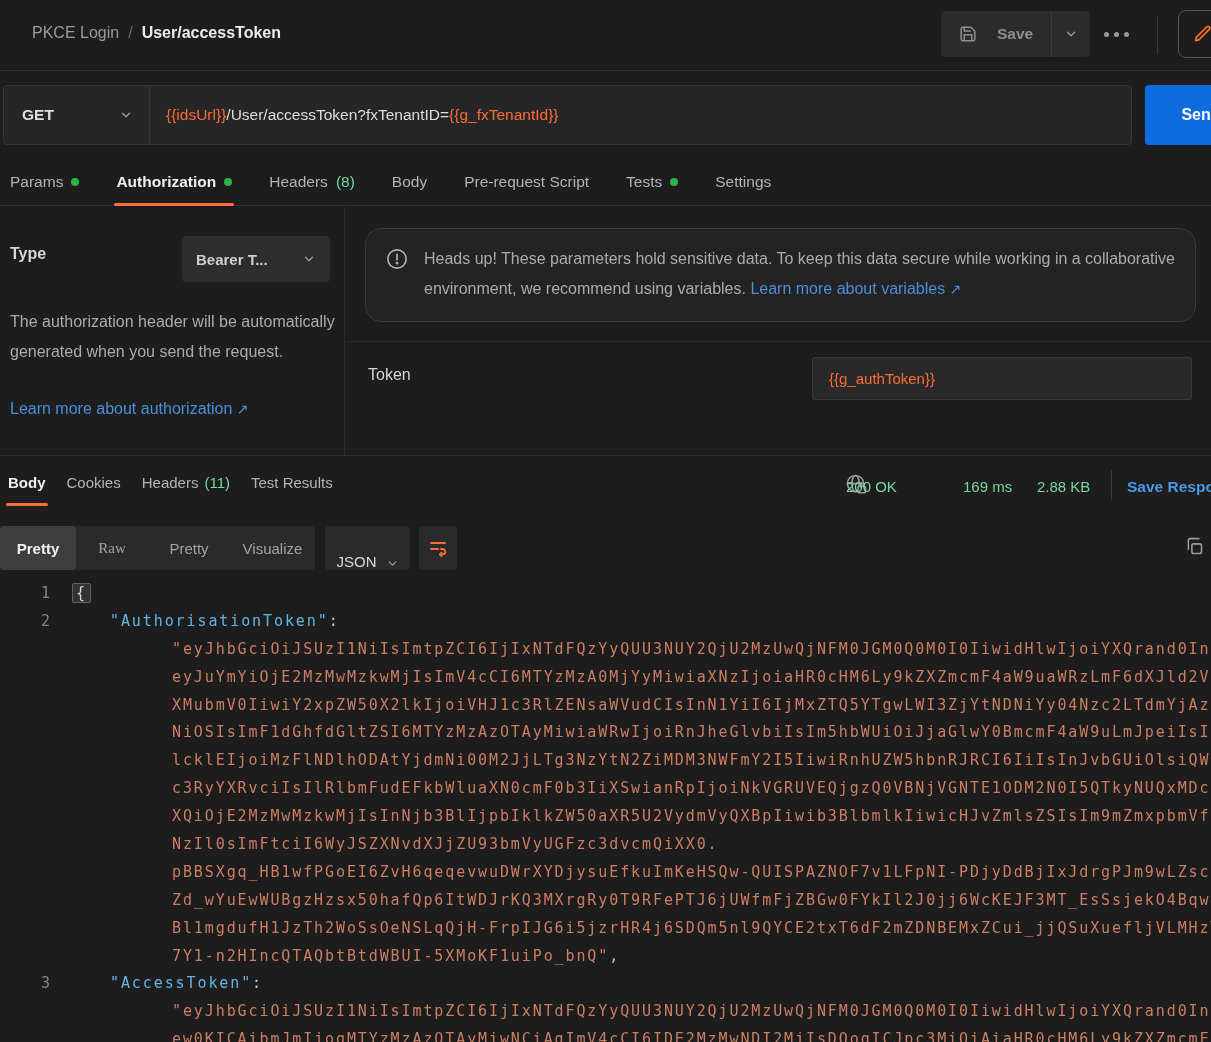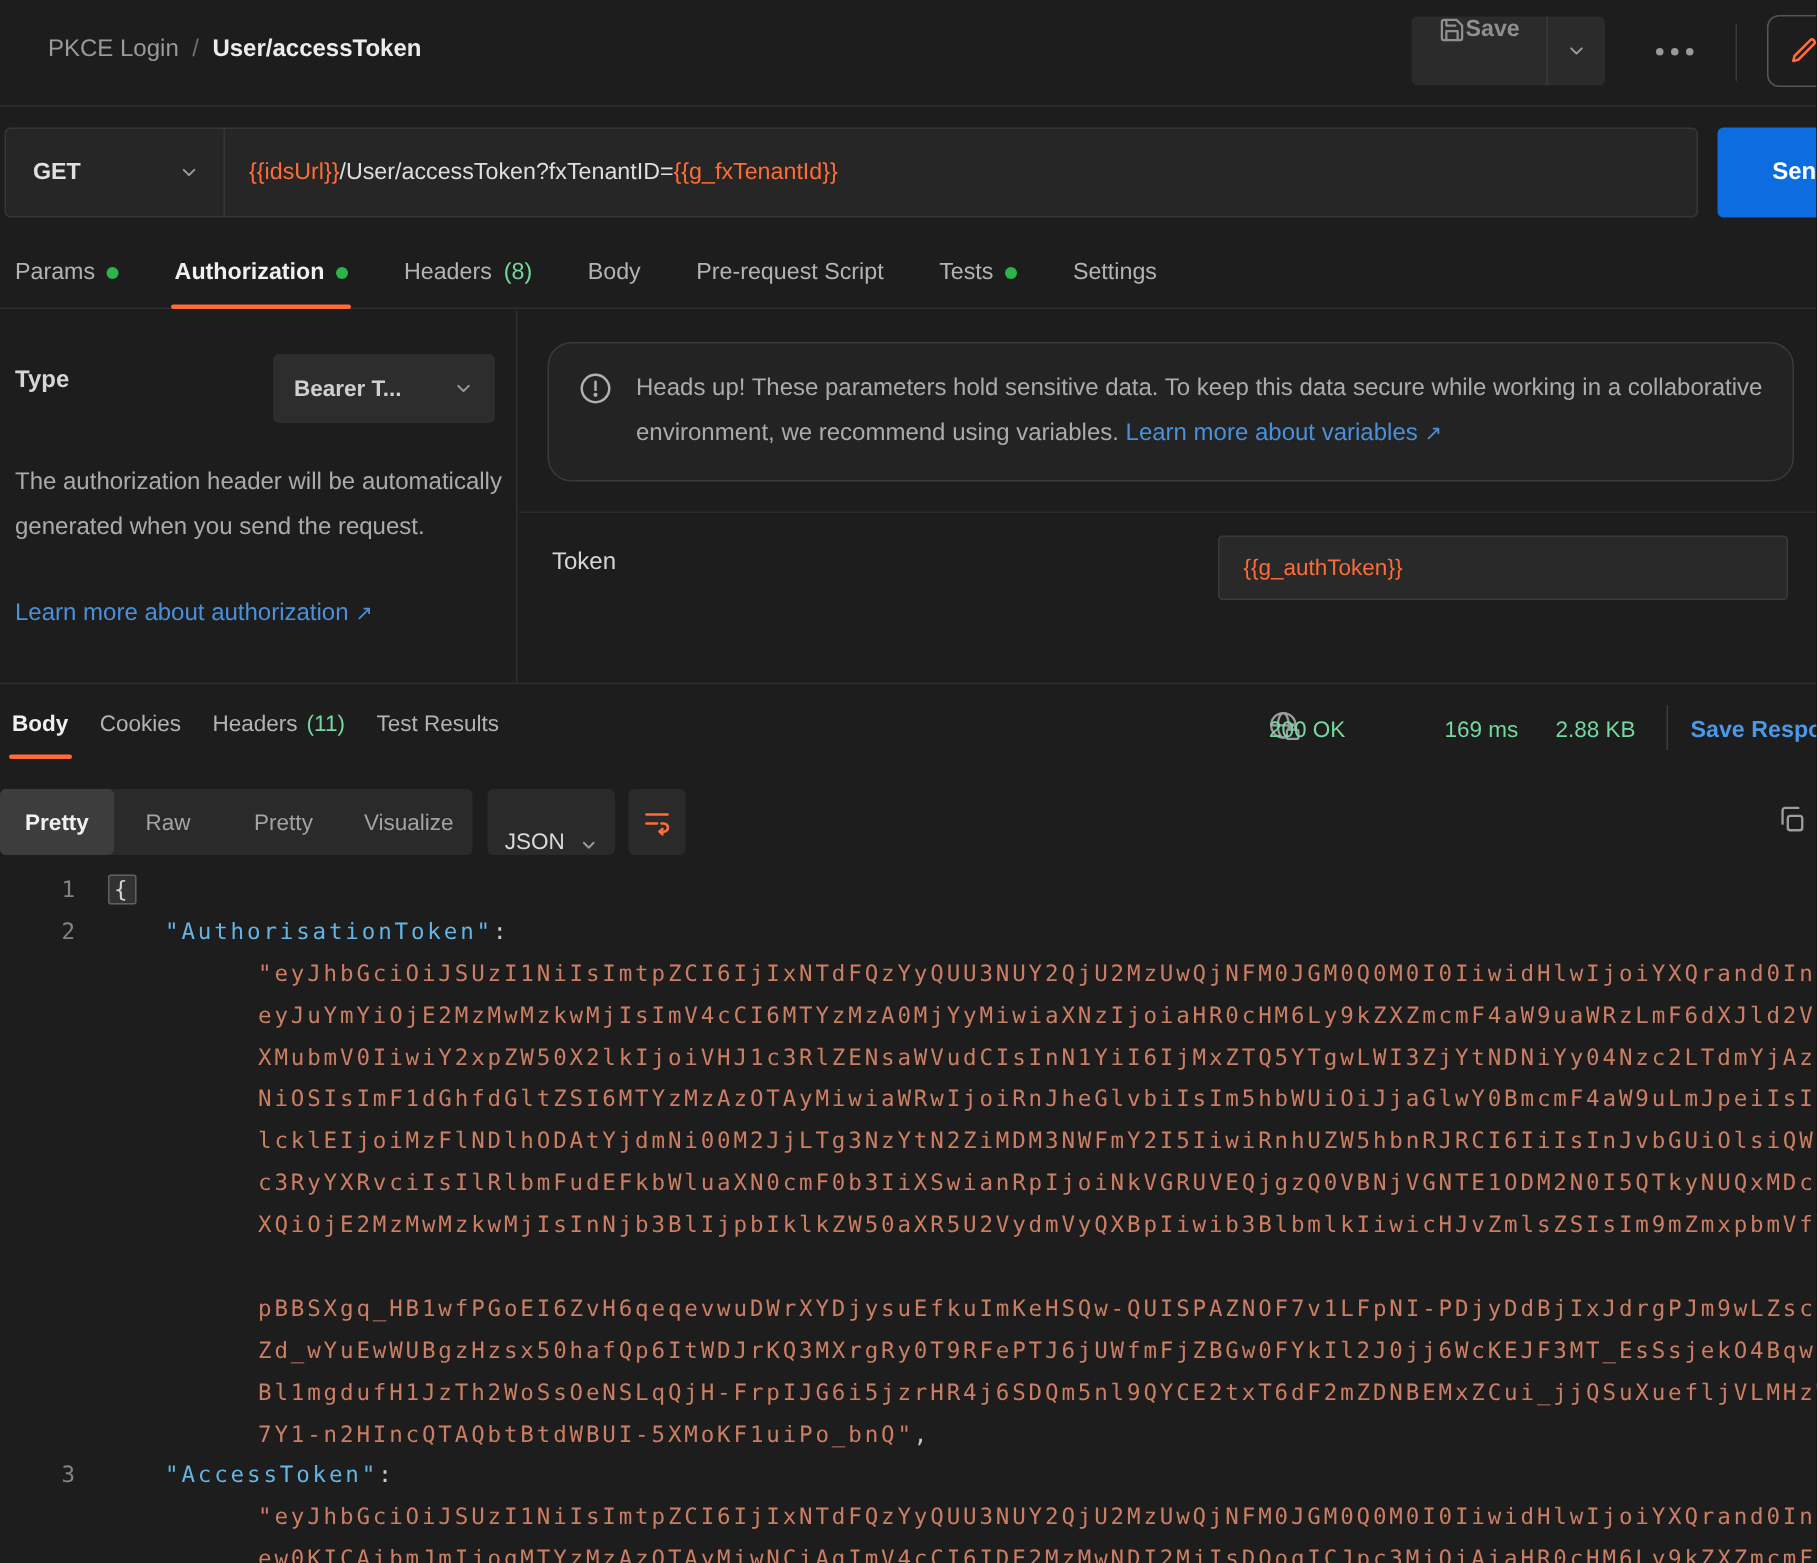--- a/index.html
+++ b/index.html
@@ -7,21 +7,21 @@
        font-family:"Liberation Sans",sans-serif;color:#c9c9c9;}
   svg{display:block;}
 
   
   .header{position:absolute;left:0;top:0;width:100%;height:70px;border-bottom:1px solid #2e2e2e;background:#1d1d1d;}
   .breadcrumb{position:absolute;left:32px;top:24px;font-size:16px;display:flex;gap:9px;align-items:center;}
   .crumb-col{color:#9a9a9a;}
   .crumb-sep{color:#6e6e6e;}
   .crumb-req{color:#ececec;font-weight:700;}
   .save-group{position:absolute;left:941px;top:11px;height:46px;display:flex;background:#2b2b2b;border-radius:4px;}
-  .save-main{display:flex;gap:0;padding:0 18px;color:#8f8f8f;font-size:15.5px;font-weight:600;}
+  .save-main{display:flex;align-items:center;gap:20px;padding:0 18px;color:#8f8f8f;font-size:15.5px;font-weight:600;}
   .save-caret{width:38px;border-left:1px solid #3a3a3a;display:flex;align-items:center;justify-content:center;}
   .more-dots{position:absolute;left:1104px;top:32px;display:flex;gap:5px;}
   .more-dots i{width:5px;height:5px;border-radius:50%;background:#9a9a9a;}
   .hdr-divider{position:absolute;left:1157px;top:16px;width:1px;height:38px;background:#3a3a3a;}
   .edit-env{position:absolute;left:1178px;top:10px;width:76px;height:48px;border:1px solid #565656;border-radius:8px;
             display:flex;align-items:center;padding-left:14px;box-sizing:border-box;}
 
   
   .req-bar{position:absolute;left:3px;top:85px;width:1129px;height:60px;background:#262626;
            border:1px solid #363636;border-radius:4px;box-sizing:border-box;display:flex;}
@@ -76,21 +76,21 @@
   .meta-green{position:absolute;top:478px;font-size:15px;color:#74d99f;white-space:nowrap;}
   .m-status{left:846px;} .m-time{left:963px;} .m-size{left:1037px;}
   .meta-divider{position:absolute;left:1111px;top:470px;width:1px;height:30px;background:#3c3c3c;}
   .save-resp{position:absolute;left:1127px;top:478px;font-size:15.5px;font-weight:700;color:#4a99e8;white-space:nowrap;}
 
   
   .segmented{position:absolute;left:0;top:526px;width:315px;height:44px;background:#2a2a2a;border-radius:4px;
              display:flex;font-size:15px;color:#a3a3a3;}
   .seg{display:flex;align-items:center;justify-content:center;}
   .seg.active{background:#3d3d3d;border-radius:4px;color:#f0f0f0;font-weight:600;}
-  .seg.s0{width:76px;} .seg.s1{width:72px;} .seg.s2{width:82px;} .seg.s3{width:85px;}
+  .seg.s0{width:76px;} .seg.s1{width:72px;font-family:Liberation Serif, serif;} .seg.s2{width:82px;} .seg.s3{width:85px;}
   .json-select{position:absolute;left:325px;top:526px;width:85px;height:44px;background:#2a2a2a;border-radius:4px;
                display:flex;align-items:flex-end;justify-content:center;gap:9px;font-size:15px;color:#d8d8d8;font-weight:400;}
   .wrap-btn{position:absolute;left:419px;top:526px;width:38px;height:44px;background:#2a2a2a;border-radius:4px;
             display:flex;align-items:center;justify-content:center;}
   .copy-btn{position:absolute;left:1184px;top:536px;}
 
   
   .code{position:absolute;left:0;top:580px;right:0;bottom:0;font-family:"DejaVu Sans Mono",monospace;
         font-size:15px;letter-spacing:1.9px;}
   .indent-guide{position:absolute;left:77px;top:608px;bottom:0;width:1px;background:#3a3a3a;}
@@ -309,21 +309,21 @@
     <div>
         <div class="code-row"><div class="ln">1</div><div class="lc brace"><span class="brace-box">{</span></div></div>
         <div class="code-row"><div class="ln">2</div><div class="lc key"><span class="k">"AuthorisationToken"</span><span class="p">:</span></div></div>
         <div class="code-row"><div class="ln"></div><div class="lc str"><span class="s">"eyJhbGciOiJSUzI1NiIsImtpZCI6IjIxNTdFQzYyQUU3NUY2QjU2MzUwQjNFM0JGM0Q0M0I0IiwidHlwIjoiYXQrand0In0</span></div></div>
         <div class="code-row"><div class="ln"></div><div class="lc str"><span class="s">eyJuYmYiOjE2MzMwMzkwMjIsImV4cCI6MTYzMzA0MjYyMiwiaXNzIjoiaHR0cHM6Ly9kZXZmcmF4aW9uaWRzLmF6dXJld2Vi</span></div></div>
         <div class="code-row"><div class="ln"></div><div class="lc str"><span class="s">XMubmV0IiwiY2xpZW50X2lkIjoiVHJ1c3RlZENsaWVudCIsInN1YiI6IjMxZTQ5YTgwLWI3ZjYtNDNiYy04Nzc2LTdmYjAzN</span></div></div>
         <div class="code-row"><div class="ln"></div><div class="lc str"><span class="s">NiOSIsImF1dGhfdGltZSI6MTYzMzAzOTAyMiwiaWRwIjoiRnJheGlvbiIsIm5hbWUiOiJjaGlwY0BmcmF4aW9uLmJpeiIsIkZ</span></div></div>
         <div class="code-row"><div class="ln"></div><div class="lc str"><span class="s">lcklEIjoiMzFlNDlhODAtYjdmNi00M2JjLTg3NzYtN2ZiMDM3NWFmY2I5IiwiRnhUZW5hbnRJRCI6IiIsInJvbGUiOlsiQWR</span></div></div>
         <div class="code-row"><div class="ln"></div><div class="lc str"><span class="s">c3RyYXRvciIsIlRlbmFudEFkbWluaXN0cmF0b3IiXSwianRpIjoiNkVGRUVEQjgzQ0VBNjVGNTE1ODM2N0I5QTkyNUQxMDci</span></div></div>
         <div class="code-row"><div class="ln"></div><div class="lc str"><span class="s">XQiOjE2MzMwMzkwMjIsInNjb3BlIjpbIklkZW50aXR5U2VydmVyQXBpIiwib3BlbmlkIiwicHJvZmlsZSIsIm9mZmxpbmVfY</span></div></div>
-        <div class="code-row"><div class="ln"></div></div>
+        <div class="code-row"><div class="ln"></div><div class="lc str"><span class="s">NzIl0sImFtciI6WyJSZXNvdXJjZU93bmVyUGFzc3dvcmQiXX0.</span></div></div>
         <div class="code-row"><div class="ln"></div><div class="lc str"><span class="s">pBBSXgq_HB1wfPGoEI6ZvH6qeqevwuDWrXYDjysuEfkuImKeHSQw-QUISPAZNOF7v1LFpNI-PDjyDdBjIxJdrgPJm9wLZsc3</span></div></div>
         <div class="code-row"><div class="ln"></div><div class="lc str"><span class="s">Zd_wYuEwWUBgzHzsx50hafQp6ItWDJrKQ3MXrgRy0T9RFePTJ6jUWfmFjZBGw0FYkIl2J0jj6WcKEJF3MT_EsSsjekO4BqwH</span></div></div>
         <div class="code-row"><div class="ln"></div><div class="lc str"><span class="s">Bl1mgdufH1JzTh2WoSsOeNSLqQjH-FrpIJG6i5jzrHR4j6SDQm5nl9QYCE2txT6dF2mZDNBEMxZCui_jjQSuXuefljVLMHzW</span></div></div>
         <div class="code-row"><div class="ln"></div><div class="lc str"><span class="s">7Y1-n2HIncQTAQbtBtdWBUI-5XMoKF1uiPo_bnQ"</span><span class="p">,</span></div></div>
         <div class="code-row"><div class="ln">3</div><div class="lc key"><span class="k">"AccessToken"</span><span class="p">:</span></div></div>
         <div class="code-row"><div class="ln"></div><div class="lc str"><span class="s">"eyJhbGciOiJSUzI1NiIsImtpZCI6IjIxNTdFQzYyQUU3NUY2QjU2MzUwQjNFM0JGM0Q0M0I0IiwidHlwIjoiYXQrand0In0</span></div></div>
         <div class="code-row"><div class="ln"></div><div class="lc str"><span class="s">ew0KICAibmJmIjogMTYzMzAzOTAyMiwNCiAgImV4cCI6IDE2MzMwNDI2MjIsDQogICJpc3MiOiAiaHR0cHM6Ly9kZXZmcmF4a</span></div></div>
       </div>
   </div>
 

